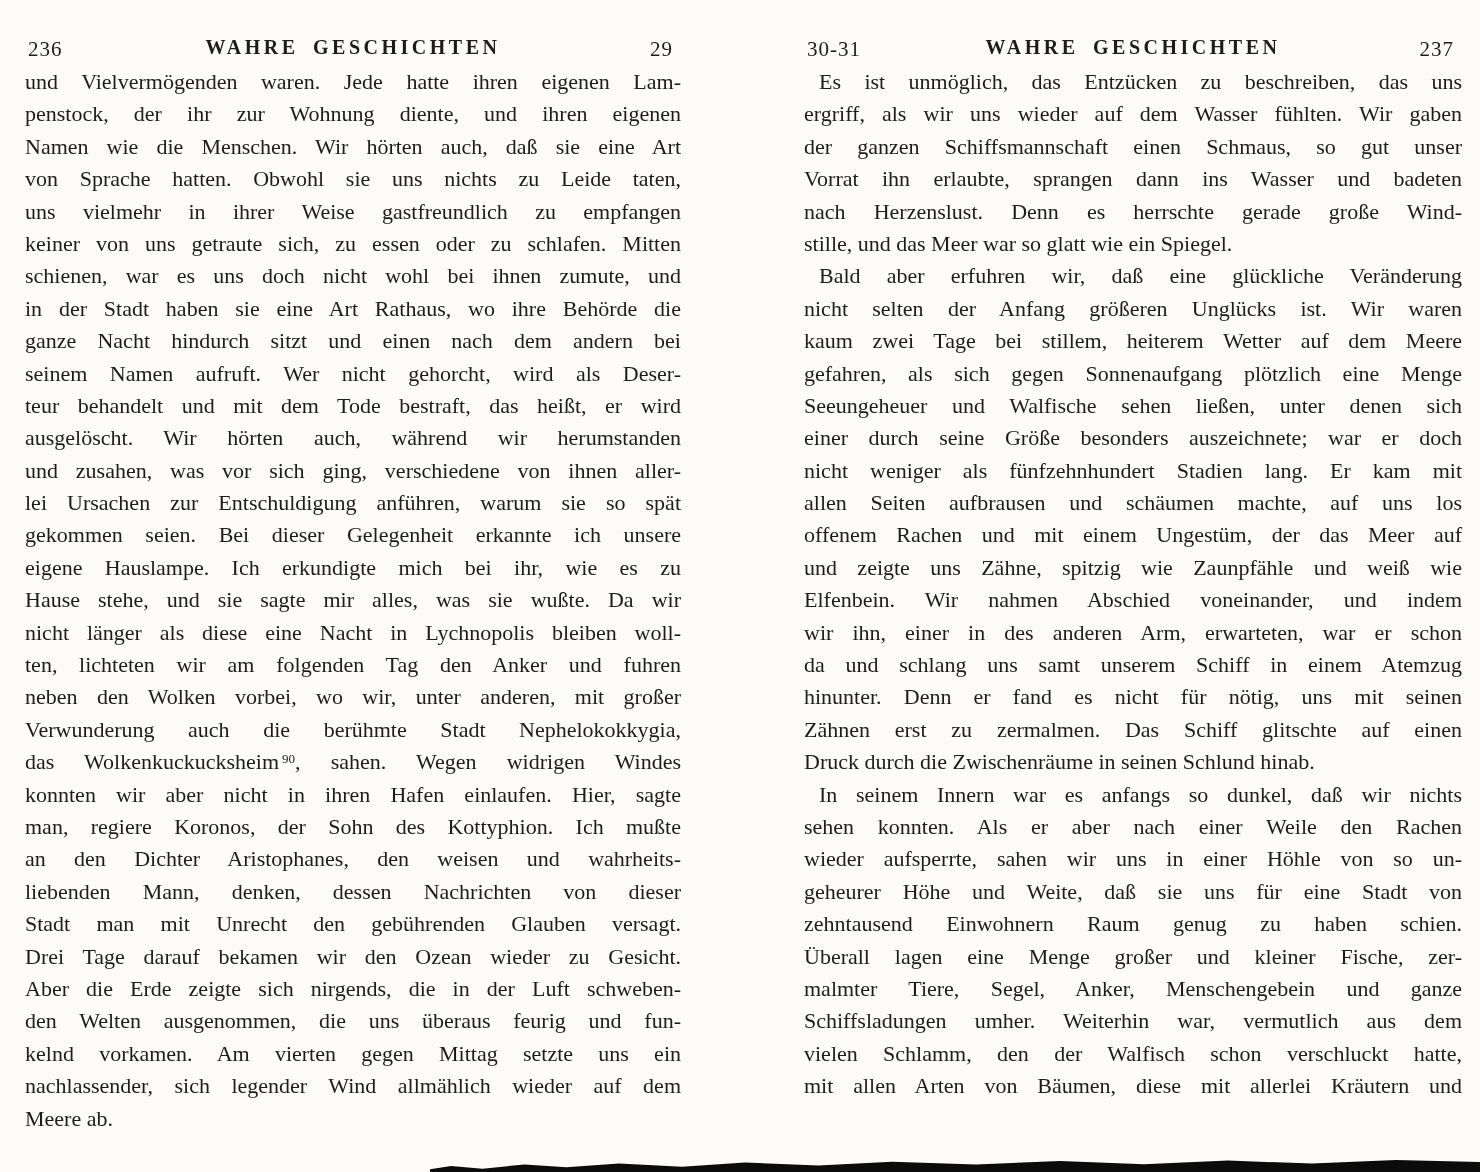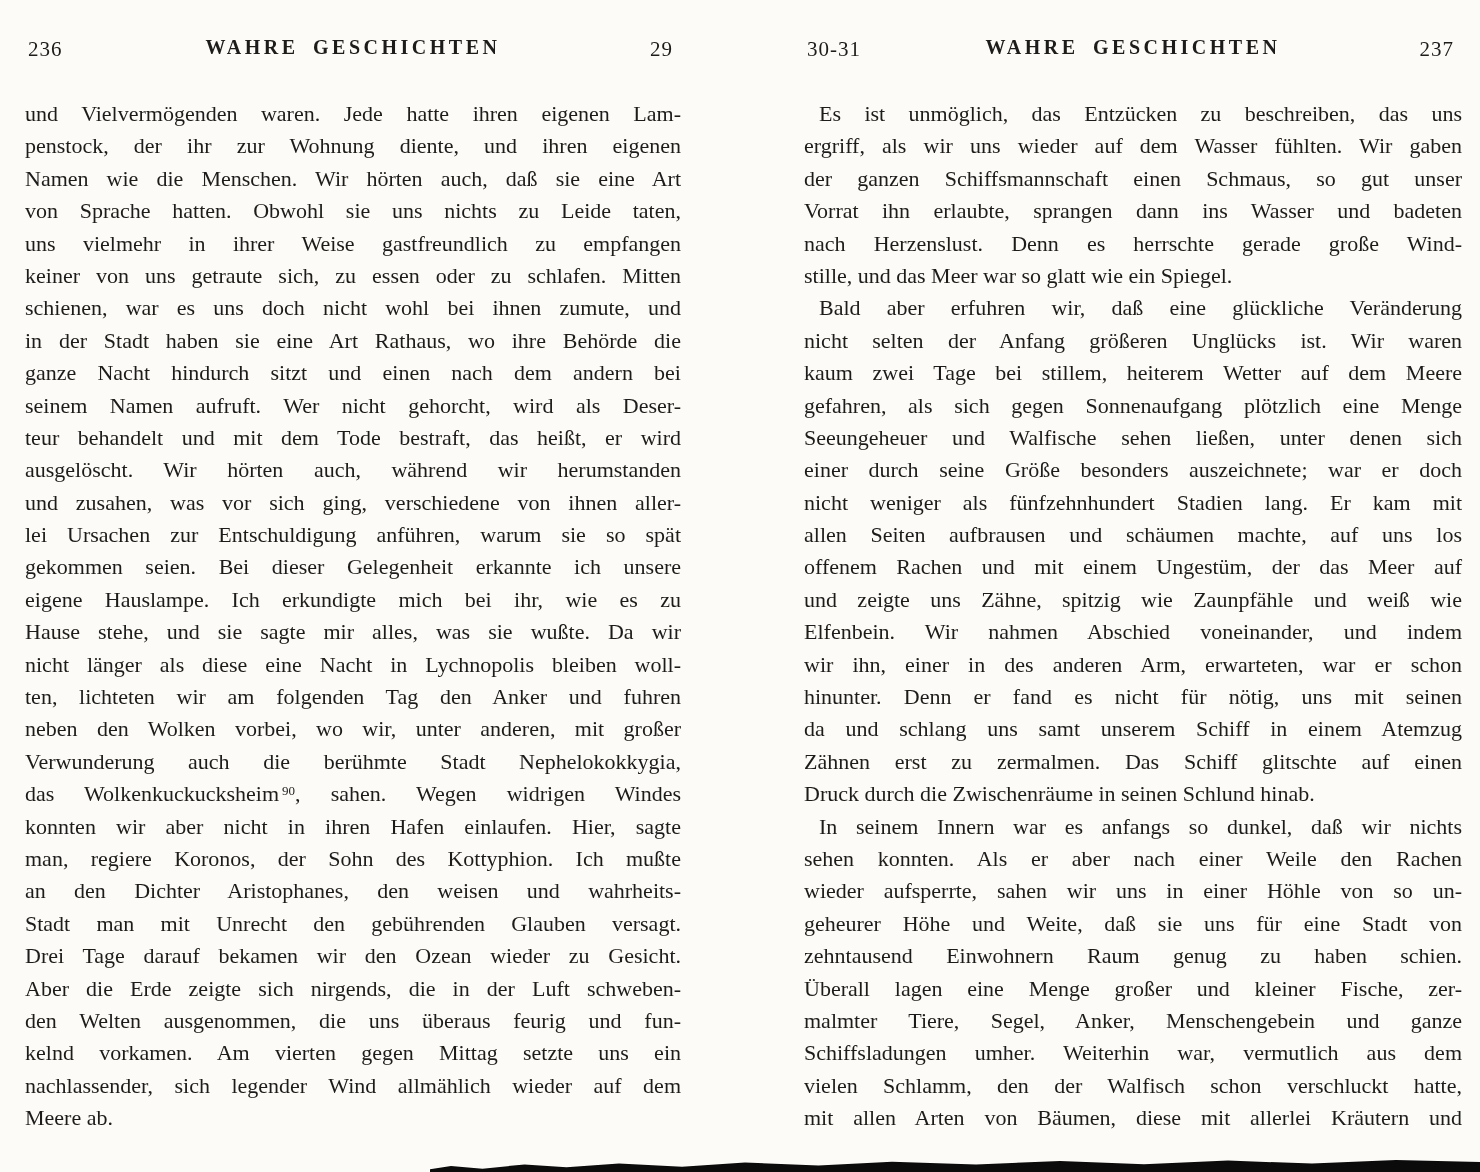--- a/index.html
+++ b/index.html
@@ -34,21 +34,21 @@
   .hdr-title {
     display: block;
     text-align: center;
     letter-spacing: 3.5px;
     word-spacing: 6px;
     font-size: 20px;
     font-weight: bold;
   }
 
   .page-body {
-    margin-top: 36px;
+    margin-top: 4px;
     font-size: 22px;
     line-height: 32.4px;
   }
   .line {
     height: 32.4px;
     text-align: justify;
     text-align-last: justify;
   }
   .line.flush  { text-align-last: left; }
   .line.indent { padding-left: 15px; }
@@ -102,20 +102,21 @@
         <div class="line">eigene Hauslampe. Ich erkundigte mich bei ihr, wie es zu</div>
         <div class="line">Hause stehe, und sie sagte mir alles, was sie wußte. Da wir</div>
         <div class="line">nicht länger als diese eine Nacht in Lychnopolis bleiben woll-</div>
         <div class="line">ten, lichteten wir am folgenden Tag den Anker und fuhren</div>
         <div class="line">neben den Wolken vorbei, wo wir, unter anderen, mit großer</div>
         <div class="line">Verwunderung auch die berühmte Stadt Nephelokokkygia,</div>
         <div class="line"><span>das Wolkenkuckucksheim</span><sup class="fnref">90</sup><span>, sahen. Wegen widrigen Windes</span></div>
         <div class="line">konnten wir aber nicht in ihren Hafen einlaufen. Hier, sagte</div>
         <div class="line">man, regiere Koronos, der Sohn des Kottyphion. Ich mußte</div>
         <div class="line">an den Dichter Aristophanes, den weisen und wahrheits-</div>
+        <div class="line">liebenden Mann, denken, dessen Nachrichten von dieser</div>
         <div class="line">Stadt man mit Unrecht den gebührenden Glauben versagt.</div>
         <div class="line">Drei Tage darauf bekamen wir den Ozean wieder zu Gesicht.</div>
         <div class="line">Aber die Erde zeigte sich nirgends, die in der Luft schweben-</div>
         <div class="line">den Welten ausgenommen, die uns überaus feurig und fun-</div>
         <div class="line">kelnd vorkamen. Am vierten gegen Mittag setzte uns ein</div>
         <div class="line">nachlassender, sich legender Wind allmählich wieder auf dem</div>
         <div class="line flush">Meere ab.</div>
       </div>
   </section>
 
@@ -137,22 +138,22 @@
         <div class="line">kaum zwei Tage bei stillem, heiterem Wetter auf dem Meere</div>
         <div class="line">gefahren, als sich gegen Sonnenaufgang plötzlich eine Menge</div>
         <div class="line">Seeungeheuer und Walfische sehen ließen, unter denen sich</div>
         <div class="line">einer durch seine Größe besonders auszeichnete; war er doch</div>
         <div class="line">nicht weniger als fünfzehnhundert Stadien lang. Er kam mit</div>
         <div class="line">allen Seiten aufbrausen und schäumen machte, auf uns los</div>
         <div class="line">offenem Rachen und mit einem Ungestüm, der das Meer auf</div>
         <div class="line">und zeigte uns Zähne, spitzig wie Zaunpfähle und weiß wie</div>
         <div class="line">Elfenbein. Wir nahmen Abschied voneinander, und indem</div>
         <div class="line">wir ihn, einer in des anderen Arm, erwarteten, war er schon</div>
+        <div class="line">da und schlang uns samt unserem Schiff in einem Atemzug</div>
         <div class="line">hinunter. Denn er fand es nicht für nötig, uns mit seinen</div>
-        <div class="line">da und schlang uns samt unserem Schiff in einem Atemzug</div>
         <div class="line">Zähnen erst zu zermalmen. Das Schiff glitschte auf einen</div>
         <div class="line flush">Druck durch die Zwischenräume in seinen Schlund hinab.</div>
         <div class="line indent">In seinem Innern war es anfangs so dunkel, daß wir nichts</div>
         <div class="line">sehen konnten. Als er aber nach einer Weile den Rachen</div>
         <div class="line">wieder aufsperrte, sahen wir uns in einer Höhle von so un-</div>
         <div class="line">geheurer Höhe und Weite, daß sie uns für eine Stadt von</div>
         <div class="line">zehntausend Einwohnern Raum genug zu haben schien.</div>
         <div class="line">Überall lagen eine Menge großer und kleiner Fische, zer-</div>
         <div class="line">malmter Tiere, Segel, Anker, Menschengebein und ganze</div>
         <div class="line">Schiffsladungen umher. Weiterhin war, vermutlich aus dem</div>

